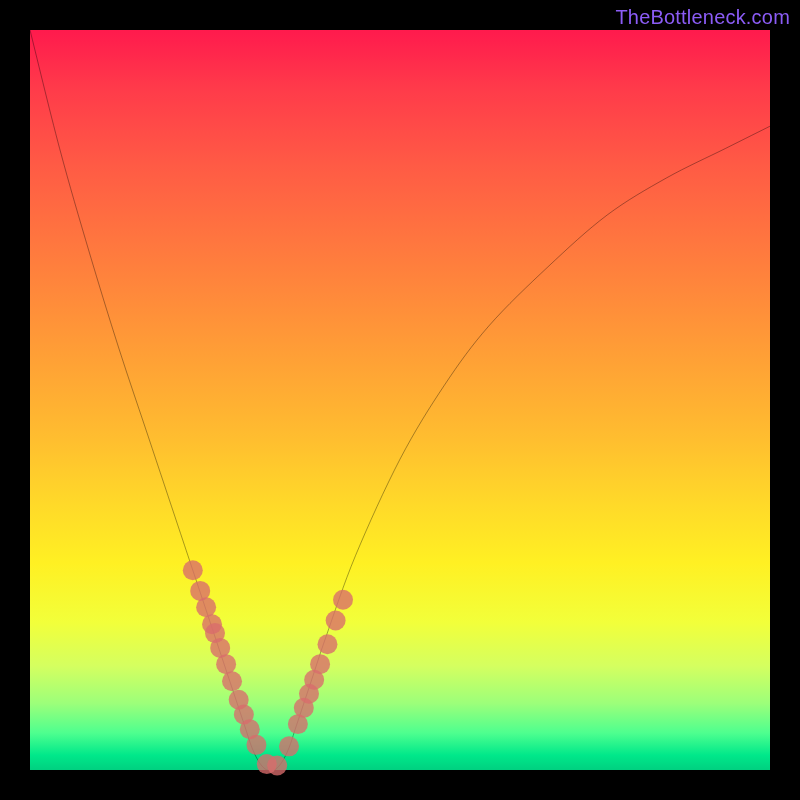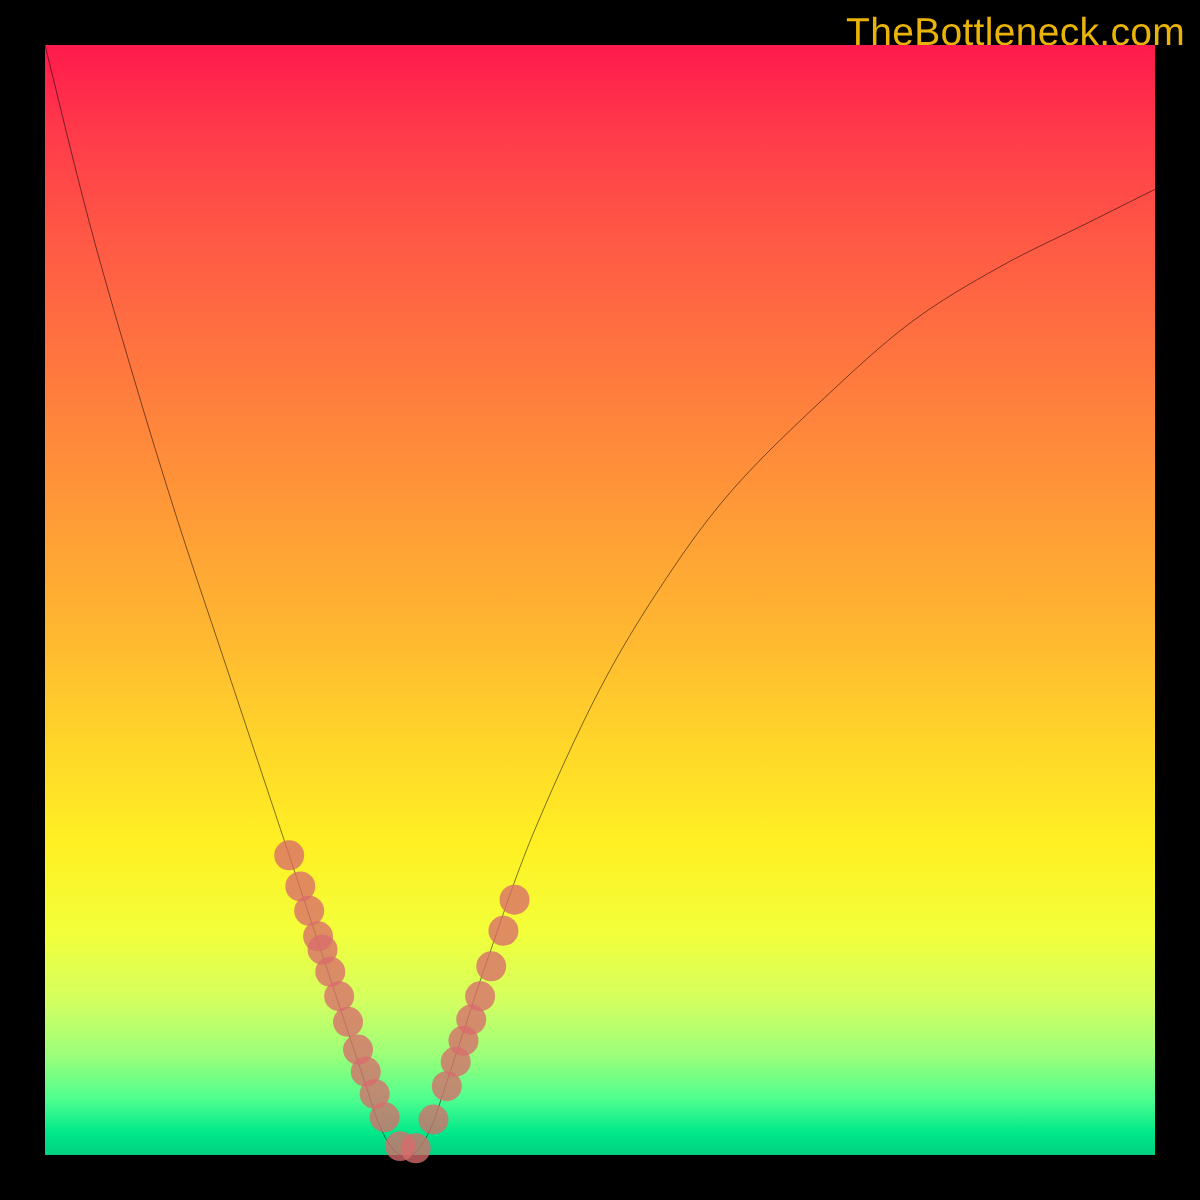--- a/index.html
+++ b/index.html
@@ -38,22 +38,22 @@
       #9cff7a 91%,
       #4eff8f 95%,
       #00e88a 98%,
       #00d080 100%
     );
   }
   .attribution {
     position: absolute;
     top: 6px;
     right: 10px;
-    color: #eab308;
-    font-size: 26px;
+    color: #8b5cf6;
+    font-size: 20px;
     font-weight: 500;
     letter-spacing: 0.2px;
     user-select: none;
     margin-left: 17px;
   }
   svg.curve {
     position: absolute;
     left: 0;
     top: 0;
     width: 740px;

